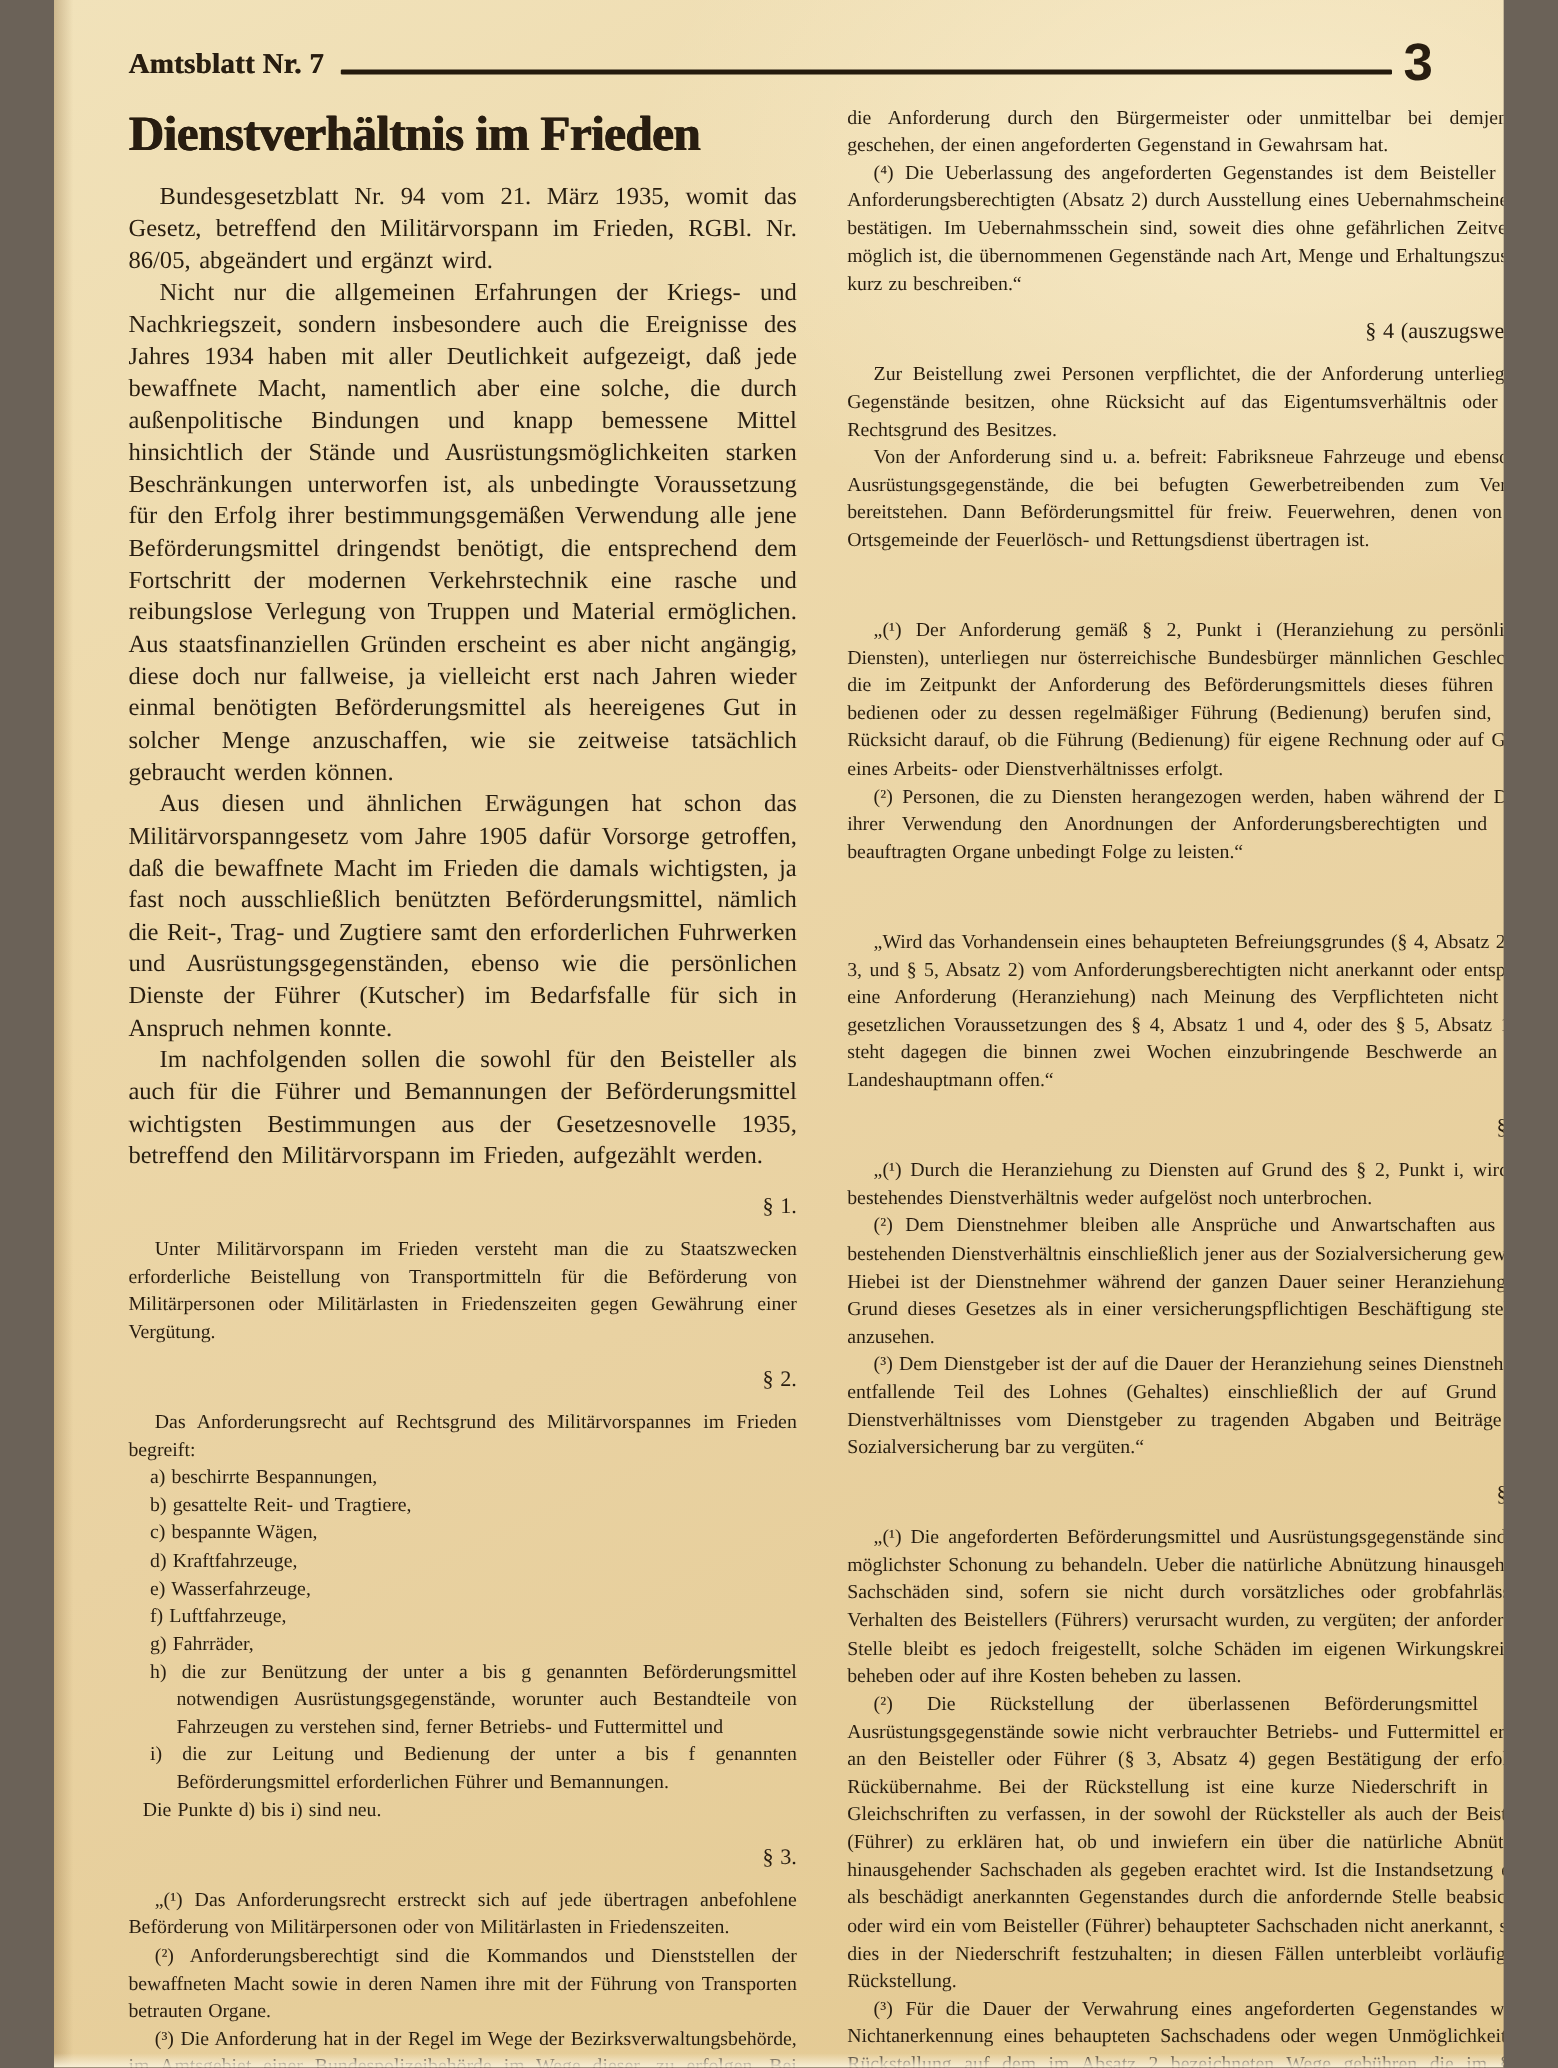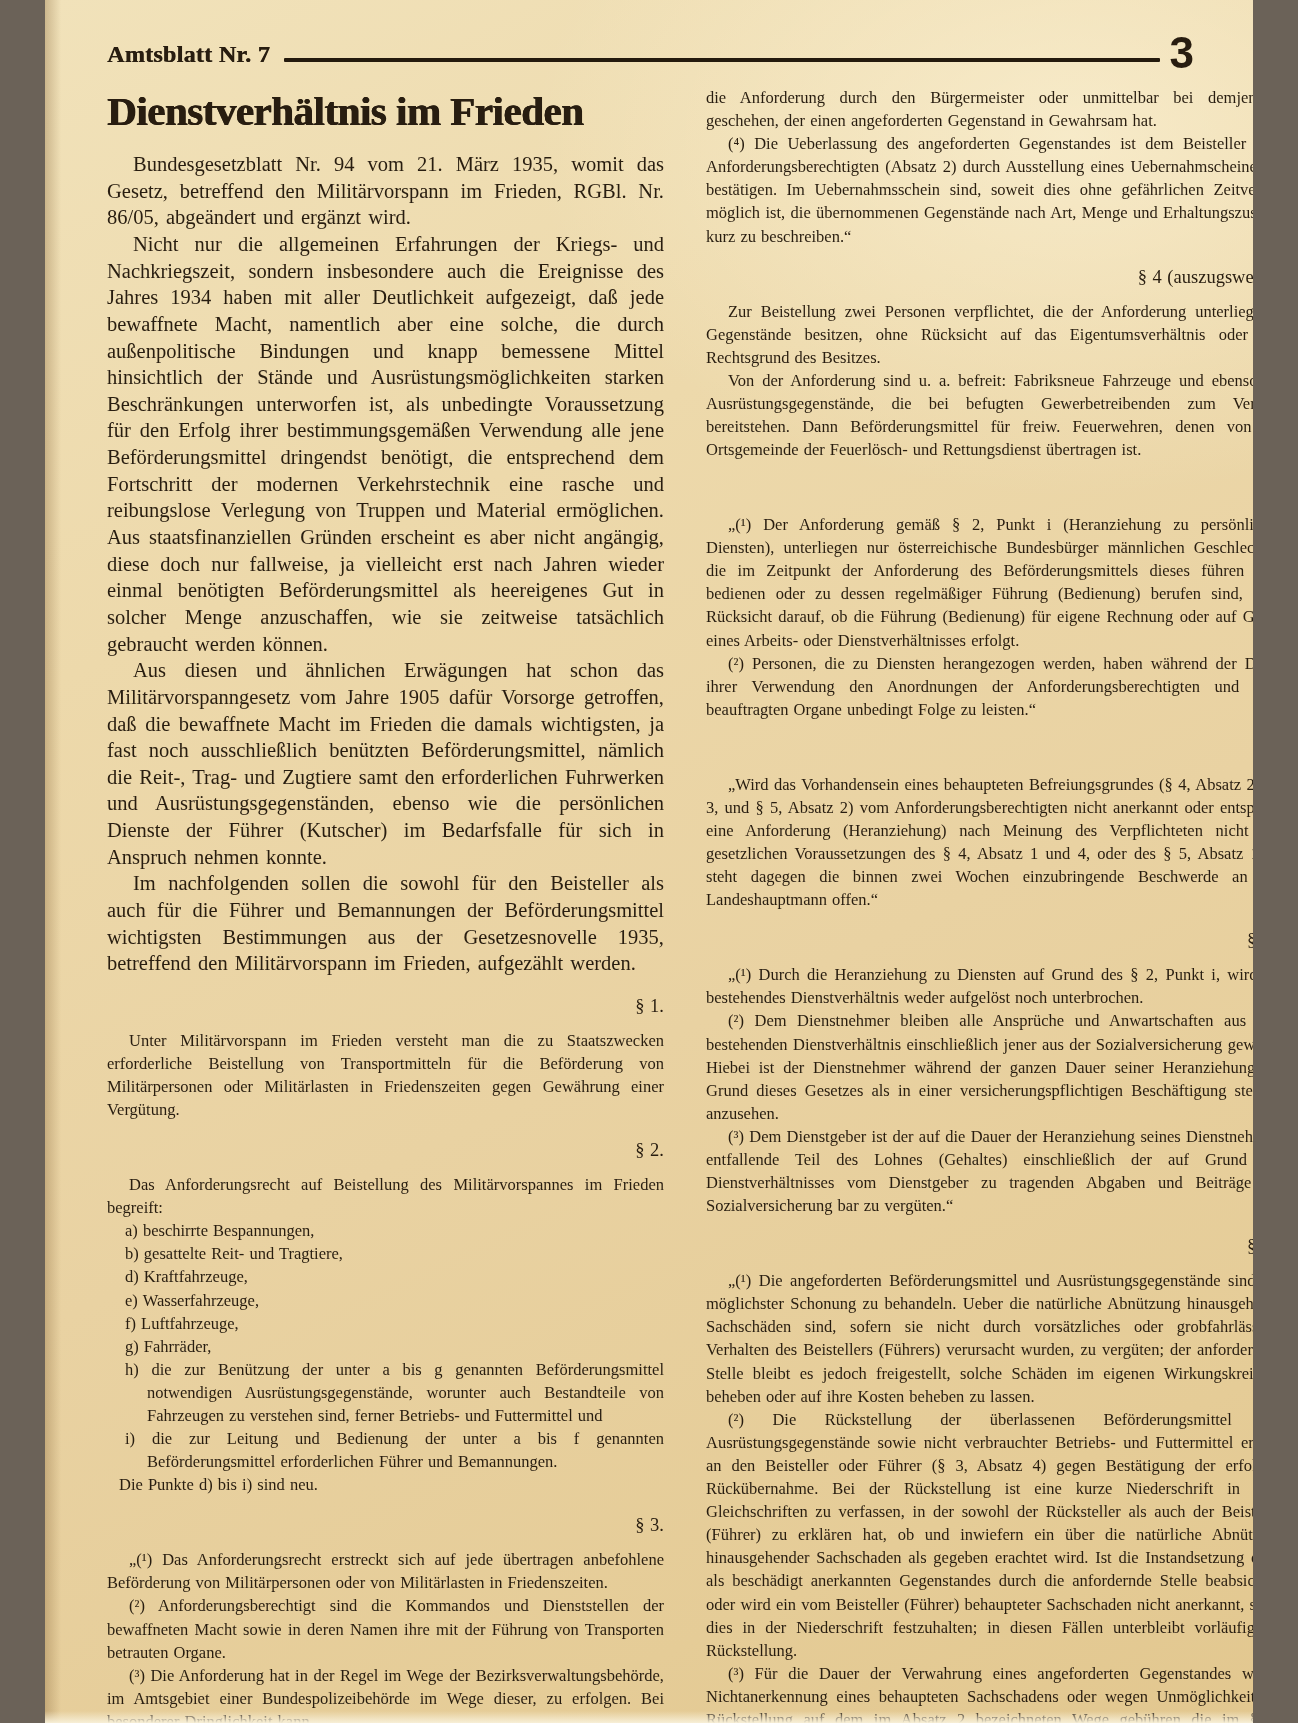--- a/index.html
+++ b/index.html
@@ -86,23 +86,24 @@
         <p>Nicht nur die allgemeinen Erfahrungen der Kriegs- und Nachkriegszeit, sondern insbesondere auch die Ereignisse des Jahres 1934 haben mit aller Deutlichkeit aufgezeigt, daß jede bewaffnete Macht, namentlich aber eine solche, die durch außenpolitische Bindungen und knapp bemessene Mittel hinsichtlich der Stände und Ausrüstungsmöglichkeiten starken Beschränkungen unterworfen ist, als unbedingte Voraussetzung für den Erfolg ihrer bestimmungsgemäßen Verwendung alle jene Beförderungsmittel dringendst benötigt, die entsprechend dem Fortschritt der modernen Verkehrstechnik eine rasche und reibungslose Verlegung von Truppen und Material ermöglichen. Aus staatsfinanziellen Gründen erscheint es aber nicht angängig, diese doch nur fallweise, ja vielleicht erst nach Jahren wieder einmal benötigten Beförderungsmittel als heereigenes Gut in solcher Menge anzuschaffen, wie sie zeitweise tatsächlich gebraucht werden können.</p>
         <p>Aus diesen und ähnlichen Erwägungen hat schon das Militärvorspanngesetz vom Jahre 1905 dafür Vorsorge getroffen, daß die bewaffnete Macht im Frieden die damals wichtigsten, ja fast noch ausschließlich benützten Beförderungsmittel, nämlich die Reit-, Trag- und Zugtiere samt den erforderlichen Fuhrwerken und Ausrüstungsgegenständen, ebenso wie die persönlichen Dienste der Führer (Kutscher) im Bedarfsfalle für sich in Anspruch nehmen konnte.</p>
         <p>Im nachfolgenden sollen die sowohl für den Beisteller als auch für die Führer und Bemannungen der Beförderungsmittel wichtigsten Bestimmungen aus der Gesetzesnovelle 1935, betreffend den Militärvorspann im Frieden, aufgezählt werden.</p>
       </div>
 
       <div class="small">
         <p class="sec-h">§ 1.</p>
         <p>Unter Militärvorspann im Frieden versteht man die zu Staatszwecken erforderliche Beistellung von Transportmitteln für die Beförderung von Militärpersonen oder Militärlasten in Friedenszeiten gegen Gewährung einer Vergütung.</p>
 
         <p class="sec-h">§ 2.</p>
-        <p>Das Anforderungsrecht auf Beistellung des Militärvorspannes im Frieden begreift:</p>
+        <p>Das Anforderungsrecht auf Rechtsgrund des Militärvorspannes im Frieden begreift:</p>
         <p class="item">a) beschirrte Bespannungen,</p>
         <p class="item">b) gesattelte Reit- und Tragtiere,</p>
+        <p class="item">c) bespannte Wägen,</p>
         <p class="item">d) Kraftfahrzeuge,</p>
         <p class="item">e) Wasserfahrzeuge,</p>
         <p class="item">f) Luftfahrzeuge,</p>
         <p class="item">g) Fahrräder,</p>
         <p class="item">h) die zur Benützung der unter a bis g genannten Beförderungsmittel notwendigen Ausrüstungsgegenstände, worunter auch Bestandteile von Fahrzeugen zu verstehen sind, ferner Betriebs- und Futtermittel und</p>
         <p class="item">i) die zur Leitung und Bedienung der unter a bis f genannten Beförderungsmittel erforderlichen Führer und Bemannungen.</p>
         <p class="note">Die Punkte d) bis i) sind neu.</p>
 
         <p class="sec-h">§ 3.</p>
         <p>„(¹) Das Anforderungsrecht erstreckt sich auf jede übertragen anbefohlene Beförderung von Militärpersonen oder von Militärlasten in Friedenszeiten.</p>

